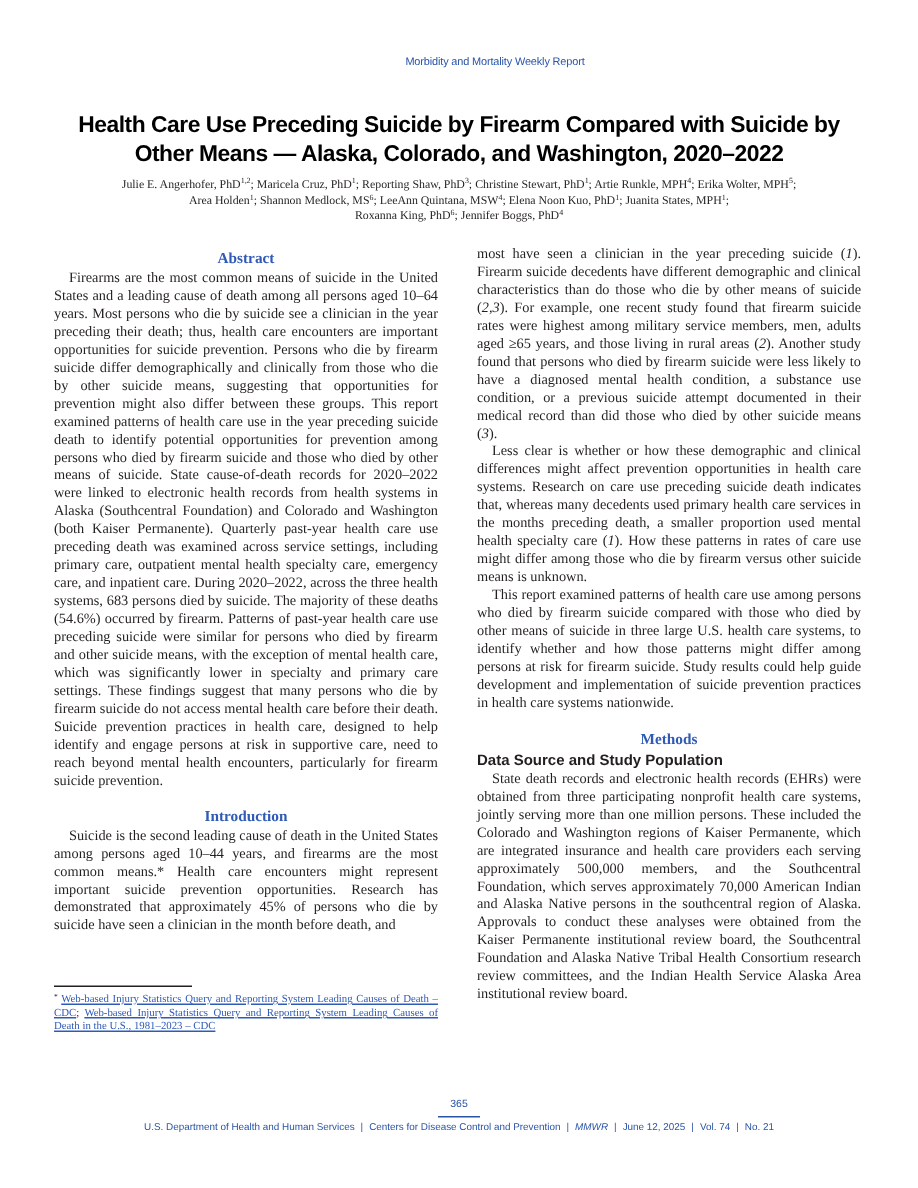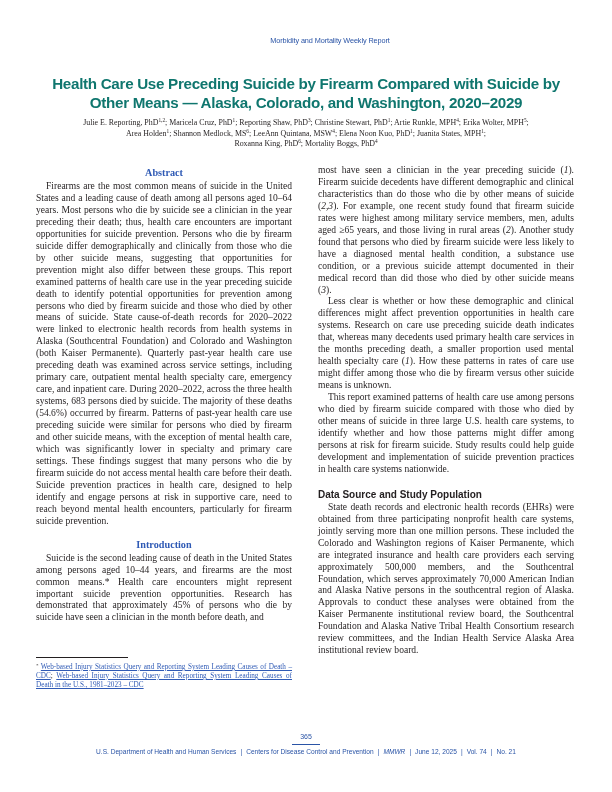--- a/index.html
+++ b/index.html
@@ -1,18 +1,18 @@
 <!DOCTYPE html>
 <html><head>
 <meta charset="utf-8">
 <style>
   html, body { margin: 0; padding: 0; background: #ffffff; }
   body { width: 612px; height: 792px; position: relative; overflow: hidden; font-family: "Liberation Serif", serif; color: #231f20; }
   .journal { position: absolute; top: 36px; left: 0; width: 612px; text-align: center; font-family: "Liberation Sans", sans-serif; font-size: 7.3px; color: #2a54a6; letter-spacing: -0.1px; padding-left: 24px; }
-  .title { position: absolute; top: 74px; left: 40px; width: 532px; text-align: center; font-family: "Liberation Sans", sans-serif; font-weight: bold; font-size: 15.2px; line-height: 19px; color: #0f766e; letter-spacing: -0.3px; }
+  .title { position: absolute; top: 74px; left: 40px; width: 532px; text-align: center; font-family: "Liberation Sans", sans-serif; font-weight: bold; font-size: 15.2px; line-height: 19px; color: #000000; letter-spacing: -0.3px; }
   .authors { position: absolute; top: 118px; left: 36px; width: 540px; text-align: center; font-size: 7.9px; line-height: 10.6px; color: #231f20; }
   .authors sup { font-size: 5.3px; vertical-align: 3px; line-height: 0; }
   .col { position: absolute; top: 166px; width: 256px; font-size: 9.55px; line-height: 11.95px; text-align: justify; }
   .col-left { left: 36px; }
   .col-right { left: 318px; top: 164px; }
   .col p { margin: 0; text-indent: 10px; }
   .col p.noindent { text-indent: 0; }
   .section-head { font-family: Liberation Serif, serif; font-weight: bold; font-size: 10.2px; color: #2f5ab5; text-align: center; margin: 0 0 1px 0; line-height: 13px; }
   .subhead { font-family: "Liberation Sans", sans-serif; font-weight: bold; font-size: 10px; color: #231f20; margin: 2px 0 0 0; line-height: 12px; text-indent: 0; }
   .gap { height: 11px; }
@@ -28,37 +28,37 @@
   .footer i { font-style: italic; }
   i.ref { font-style: italic; }
 </style>
 </head>
 <body>
 
 <div class="journal">Morbidity and Mortality Weekly Report</div>
 
 <div class="title">
   <span>Health Care Use Preceding Suicide by Firearm Compared with Suicide by</span><br>
-  <span>Other Means — Alaska, Colorado, and Washington, 2020–2029</span>
+  <span>Other Means — Alaska, Colorado, and Washington, 2020–2022</span>
 </div>
 
 <div class="authors">
-  <span>Julie E. Reporting, PhD</span><sup>1,2</sup>;
+  <span>Julie E. Angerhofer, PhD</span><sup>1,2</sup>;
   <span>Maricela Cruz, PhD</span><sup>1</sup>;
   <span>Reporting Shaw, PhD</span><sup>3</sup>;
   <span>Christine Stewart, PhD</span><sup>1</sup>;
   <span>Artie Runkle, MPH</span><sup>4</sup>;
   <span>Erika Wolter, MPH</span><sup>5</sup>;<br>
   <span>Area Holden</span><sup>1</sup>;
   <span>Shannon Medlock, MS</span><sup>6</sup>;
   <span>LeeAnn Quintana, MSW</span><sup>4</sup>;
   <span>Elena Noon Kuo, PhD</span><sup>1</sup>;
   <span>Juanita States, MPH</span><sup>1</sup>;<br>
   <span>Roxanna King, PhD</span><sup>6</sup>;
-  <span>Mortality Boggs, PhD</span><sup>4</sup>
+  <span>Jennifer Boggs, PhD</span><sup>4</sup>
 </div>
 
 <div class="col col-left">
   <div class="section-head">Abstract</div>
   <p>Firearms are the most common means of suicide in the United States and a leading cause of death among all persons aged 10–64 years. Most persons who die by suicide see a clinician in the year preceding their death; thus, health care encounters are important opportunities for suicide prevention. Persons who die by firearm suicide differ demographically and clinically from those who die by other suicide means, suggesting that opportunities for prevention might also differ between these groups. This report examined patterns of health care use in the year preceding suicide death to identify potential opportunities for prevention among persons who died by firearm suicide and those who died by other means of suicide. State cause-of-death records for 2020–2022 were linked to electronic health records from health systems in Alaska (Southcentral Foundation) and Colorado and Washington (both Kaiser Permanente). Quarterly past-year health care use preceding death was examined across service settings, including primary care, outpatient mental health specialty care, emergency care, and inpatient care. During 2020–2022, across the three health systems, 683 persons died by suicide. The majority of these deaths (54.6%) occurred by firearm. Patterns of past-year health care use preceding suicide were similar for persons who died by firearm and other suicide means, with the exception of mental health care, which was significantly lower in specialty and primary care settings. These findings suggest that many persons who die by firearm suicide do not access mental health care before their death. Suicide prevention practices in health care, designed to help identify and engage persons at risk in supportive care, need to reach beyond mental health encounters, particularly for firearm suicide prevention.</p>
   <div class="gap"></div>
   <div class="section-head">Introduction</div>
   <p>Suicide is the second leading cause of death in the United States among persons aged 10–44 years, and firearms are the most common means.* Health care encounters might represent important suicide prevention opportunities. Research has demonstrated that approximately 45% of persons who die by suicide have seen a clinician in the month before death, and</p>
 </div>
 
@@ -66,20 +66,21 @@
 <div class="footnote">
   <span class="star">*</span>
   <a href="#">Web-based Injury Statistics Query and Reporting System Leading Causes of Death – CDC</a><span style="color:#231f20">; </span><a href="#">Web-based Injury Statistics Query and Reporting System Leading Causes of Death in the U.S., 1981–2023 – CDC</a>
 </div>
 
 <div class="col col-right">
   <p class="noindent"><span>most have seen a clinician in the year preceding suicide (</span><i class="ref">1</i><span>). Firearm suicide decedents have different demographic and clinical characteristics than do those who die by other means of suicide (</span><i class="ref">2,3</i><span>). For example, one recent study found that firearm suicide rates were highest among military service members, men, adults aged ≥65 years, and those living in rural areas (</span><i class="ref">2</i><span>). Another study found that persons who died by firearm suicide were less likely to have a diagnosed mental health condition, a substance use condition, or a previous suicide attempt documented in their medical record than did those who died by other suicide means (</span><i class="ref">3</i><span>).</span></p>
   <p><span>Less clear is whether or how these demographic and clinical differences might affect prevention opportunities in health care systems. Research on care use preceding suicide death indicates that, whereas many decedents used primary health care services in the months preceding death, a smaller proportion used mental health specialty care (</span><i class="ref">1</i><span>). How these patterns in rates of care use might differ among those who die by firearm versus other suicide means is unknown.</span></p>
   <p>This report examined patterns of health care use among persons who died by firearm suicide compared with those who died by other means of suicide in three large U.S. health care systems, to identify whether and how those patterns might differ among persons at risk for firearm suicide. Study results could help guide development and implementation of suicide prevention practices in health care systems nationwide.</p>
   <div class="gap-sm"></div>
+  <div class="section-head">Methods</div>
   <div class="subhead">Data Source and Study Population</div>
   <p>State death records and electronic health records (EHRs) were obtained from three participating nonprofit health care systems, jointly serving more than one million persons. These included the Colorado and Washington regions of Kaiser Permanente, which are integrated insurance and health care providers each serving approximately 500,000 members, and the Southcentral Foundation, which serves approximately 70,000 American Indian and Alaska Native persons in the southcentral region of Alaska. Approvals to conduct these analyses were obtained from the Kaiser Permanente institutional review board, the Southcentral Foundation and Alaska Native Tribal Health Consortium research review committees, and the Indian Health Service Alaska Area institutional review board.</p>
 </div>
 
 <div class="pagenum">365</div>
 <div class="pagerule"></div>
 <div class="footer">
   <span>U.S. Department of Health and Human Services</span><span class="sep">|</span><span>Centers for Disease Control and Prevention</span><span class="sep">|</span><i>MMWR</i><span class="sep">|</span><span>June 12, 2025</span><span class="sep">|</span><span>Vol. 74</span><span class="sep">|</span><span>No. 21</span>
 </div>
 

